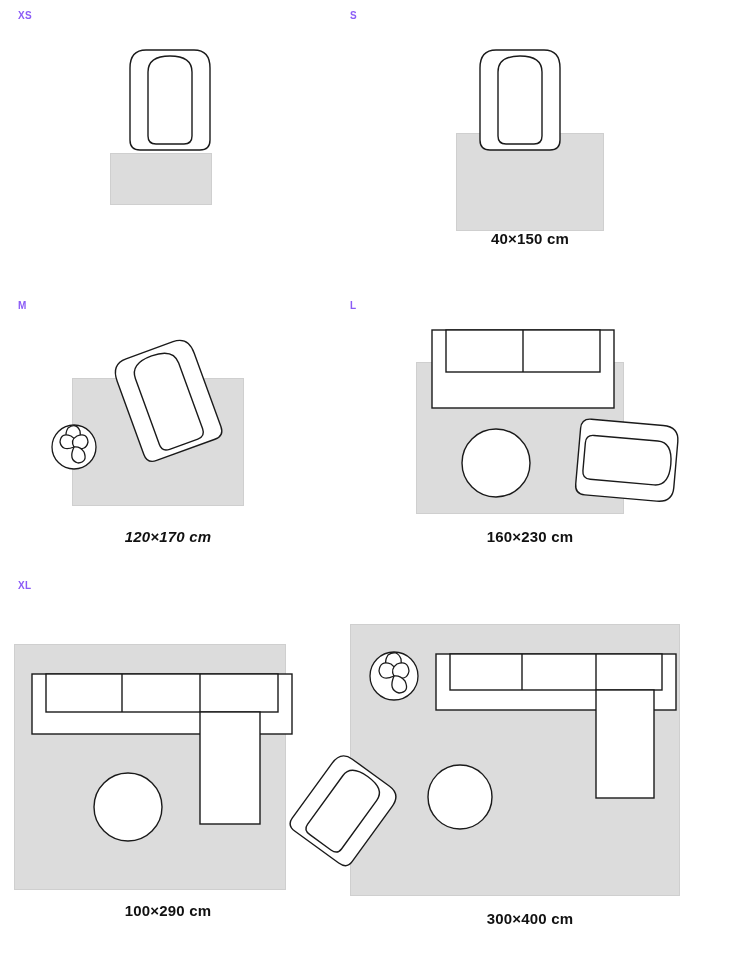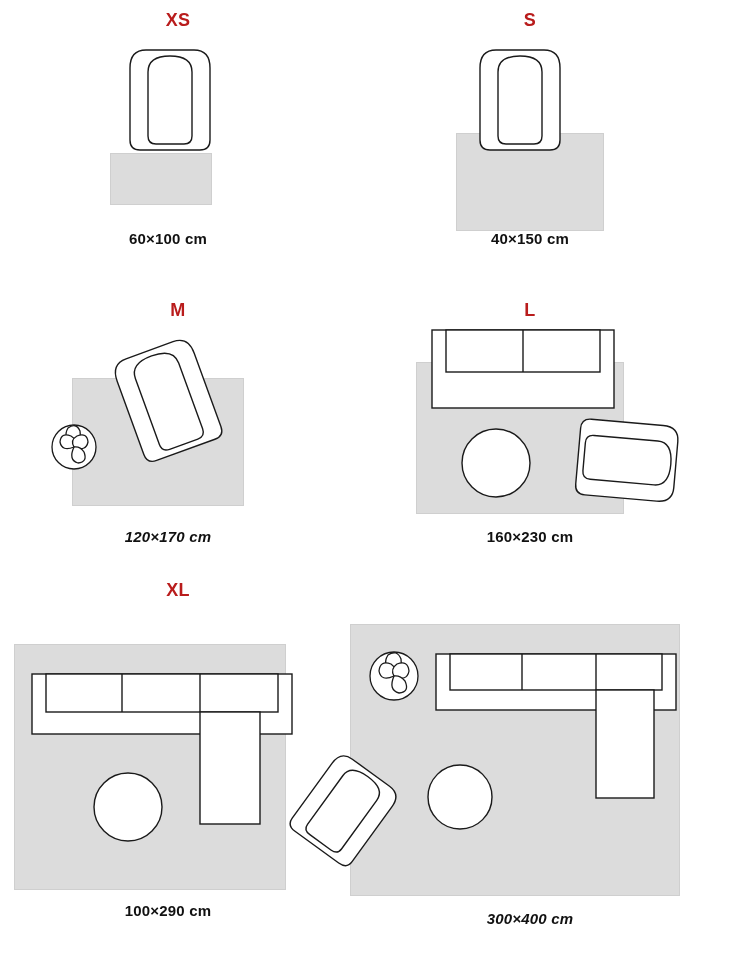--- a/index.html
+++ b/index.html
@@ -17,25 +17,24 @@
   }
   .sheet {
     position: relative;
     width: 730px;
     height: 960px;
   }
   .cell {
     position: absolute;
   }
   .size-label {
-    font-size: 18px;
+    font-size: 10px;
     font-weight: bold;
     letter-spacing: 0.3px;
-    color: #b91c1c;
-    text-align: center;
+    color: #8b5cf6;
   }
   .dim-label {
     font-size: 15px;
     font-weight: bold;
     letter-spacing: 0.2px;
     color: #111;
     text-align: center;
     white-space: nowrap;
   }
   .stage {
@@ -70,21 +69,20 @@
     <div class="stage" style="position:absolute; left:0; top:18px; width:300px; height:190px;">
 
       <div class="rug" style="left:92px; top:125px; width:102px; height:52px;"></div>
 
       <svg class="ovl" width="300" height="190" viewBox="0 0 300 190">
         <path d="M112 40 Q112 22 128 22 L176 22 Q192 22 192 40 L192 112 Q192 122 182 122 L122 122 Q112 122 112 112 Z" fill="#ffffff" stroke="#1a1a1a" stroke-width="1.4"></path>
         <path d="M130 44 Q130 28 152 28 Q174 28 174 44 L174 108 Q174 116 166 116 L138 116 Q130 116 130 108 Z" fill="#ffffff" stroke="#1a1a1a" stroke-width="1.4"></path>
       </svg>
     </div>
 
-    <div class="dim-label" style="position:absolute; left:0; top:220px; width:300px;">60×100 cm</div>
   </div>
 
   <div class="cell" style="left:350px; top:10px; width:360px; height:250px;">
     <div class="size-label">S</div>
 
     <div class="stage" style="position:absolute; left:0; top:18px; width:360px; height:190px;">
 
       <div class="rug" style="left:106px; top:105px; width:148px; height:98px;"></div>
 
       <svg class="ovl" width="360" height="210" viewBox="0 0 360 210">
@@ -200,16 +198,16 @@
           <path d="M44 74 Q38 88 49 91 Q60 90 55 79 Q50 73 44 74 Z"></path>
         </g>
 
         <g transform="rotate(36 -10 215)">
           <path d="M-48 176 Q-48 161 -34 161 L12 161 Q26 161 26 176 L26 244 Q26 253 16 253 L-38 253 Q-48 253 -48 244 Z" fill="#ffffff" stroke="#1a1a1a" stroke-width="1.4"></path>
           <path d="M-32 180 Q-32 166 -11 166 Q10 166 10 180 L10 240 Q10 247 2 247 L-24 247 Q-32 247 -32 240 Z" fill="#ffffff" stroke="#1a1a1a" stroke-width="1.4"></path>
         </g>
       </svg>
     </div>
 
-    <div class="dim-label" style="position:absolute; left:10px; top:330px; width:340px;font-style:italic;">300×400 cm</div>
+    <div class="dim-label" style="position:absolute; left:10px; top:330px; width:340px;">300×400 cm</div>
   </div>
 
 </div>
 
 </body></html>

